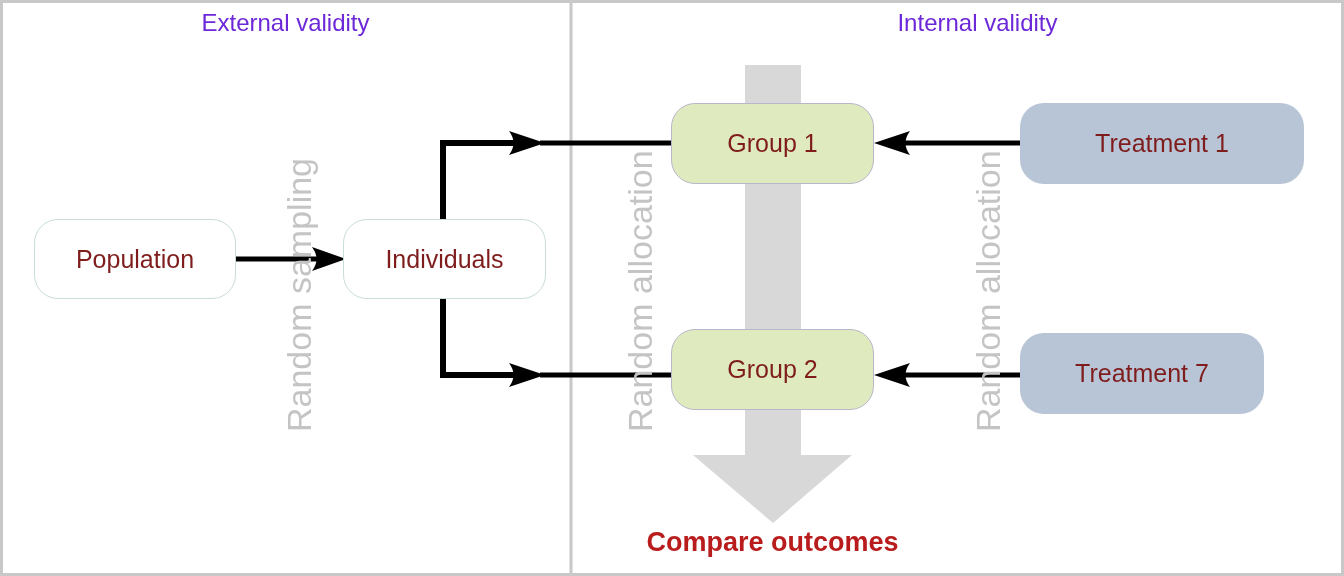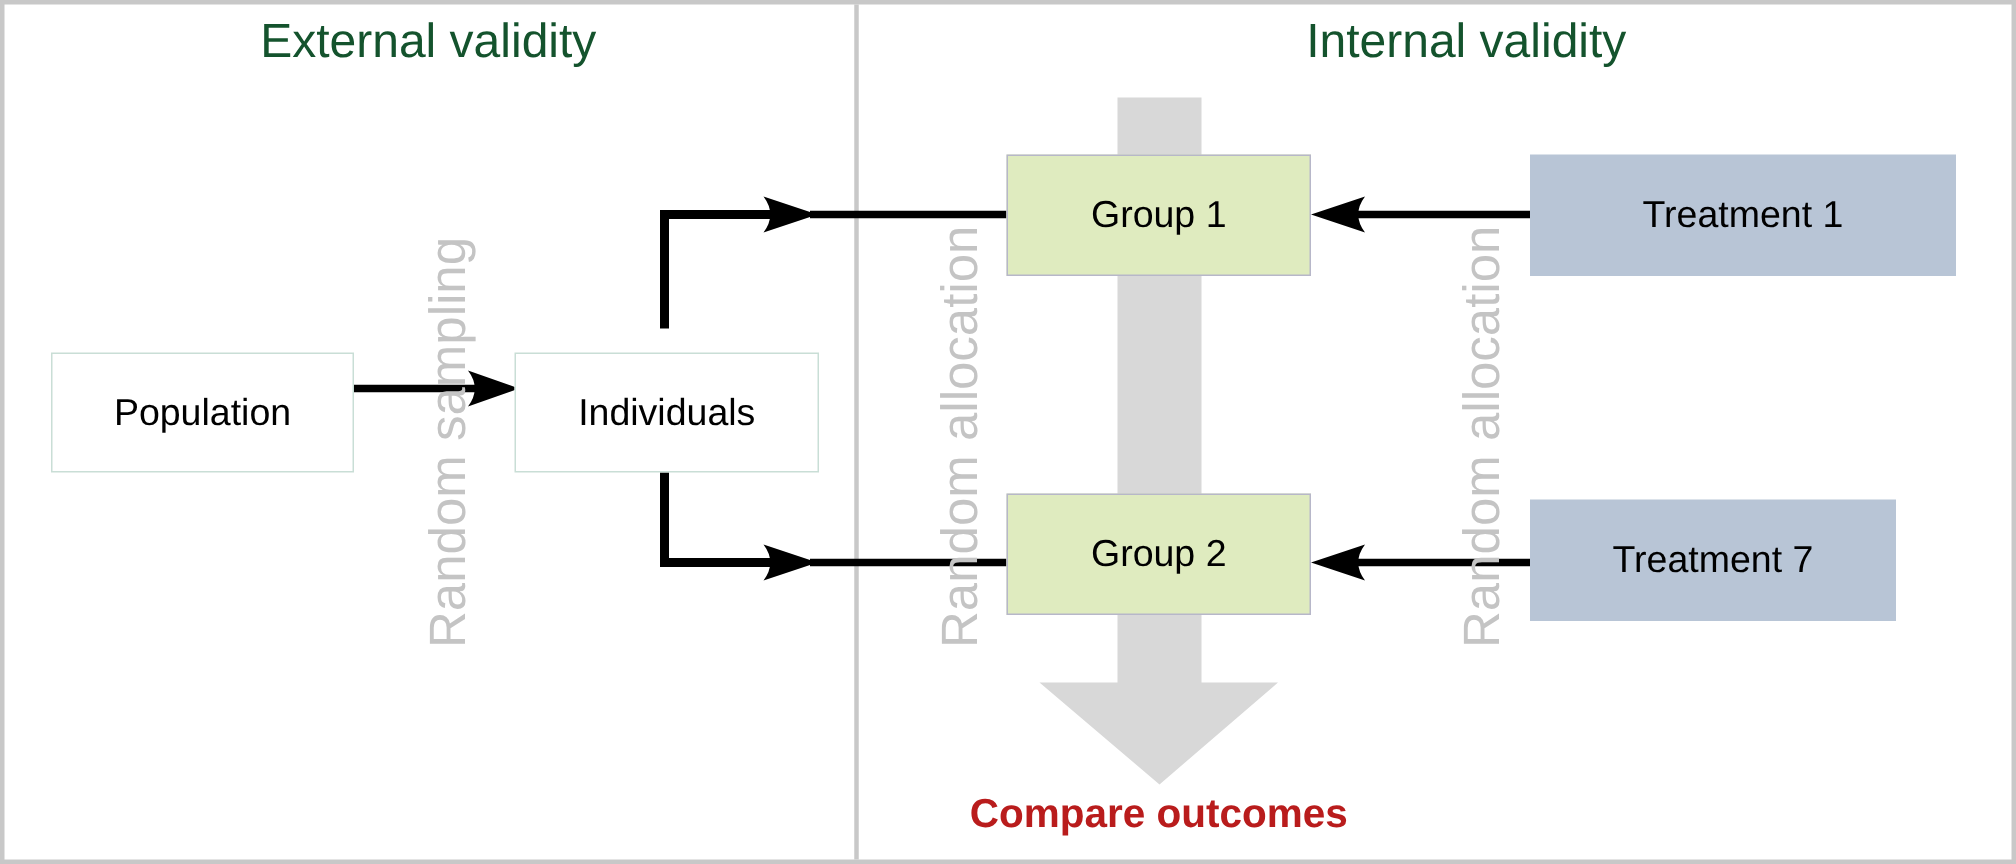--- a/index.html
+++ b/index.html
@@ -17,43 +17,43 @@
   }
   #diagram-svg {
     position: absolute;
     left: 0;
     top: 0;
     width: 1344px;
     height: 576px;
   }
   .panel-title {
     position: absolute;
-    font-size: 32px;
-    color: #14532d;
+    font-size: 24px;
+    color: #6d28d9;
     text-align: center;
     white-space: nowrap;
     letter-spacing: 0px;
   }
   #title-external { left: 0px;   top: 9px;  width: 571px; }
   #title-internal { left: 571px; top: 9px;  width: 773px; padding-left: 20px; }
 
   .node-box {
     position: absolute;
     display: flex;
     align-items: center;
     justify-content: center;
     font-size: 25px;
-    color: #000000;
+    color: #7f1d1d;
     box-sizing: border-box;
     white-space: nowrap;
+    border-radius: 24px;
   }
   .node-plain {
     background: #ffffff;
     border: 1.5px solid #c9ded6;
-    margin-top: 16px;
   }
   .node-group {
     background: #dfebbf;
     border: 1.5px solid #b7b7c9;
   }
   .node-treatment {
     background: #b8c5d6;
     border: none;
   }
 

